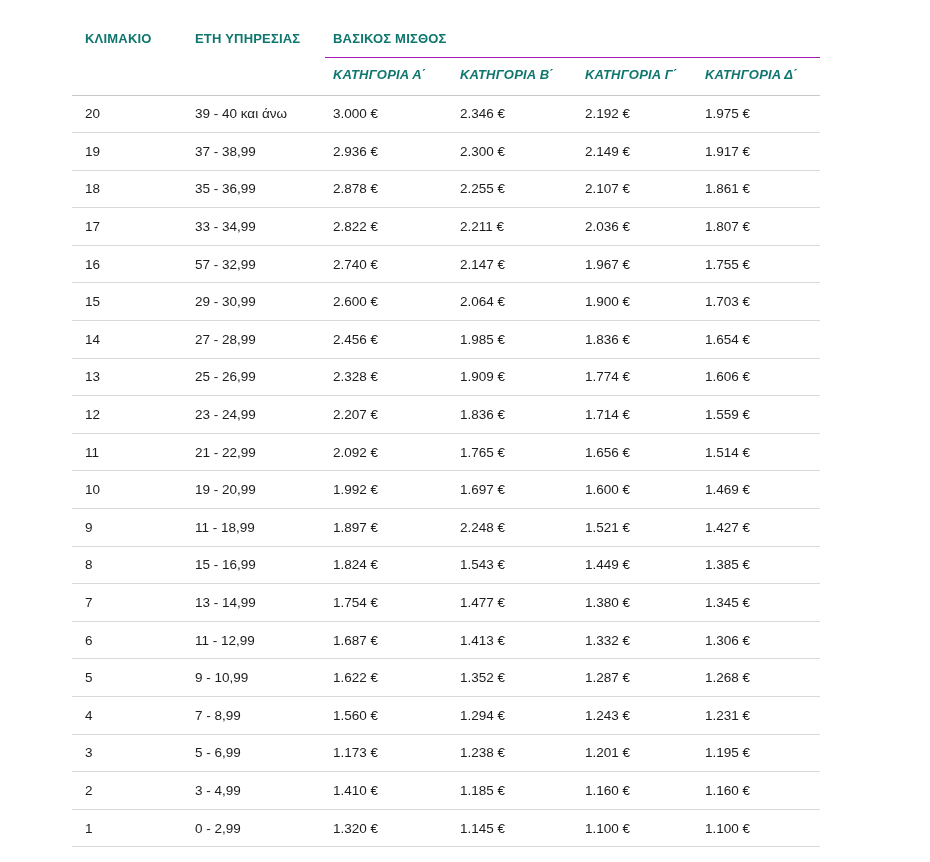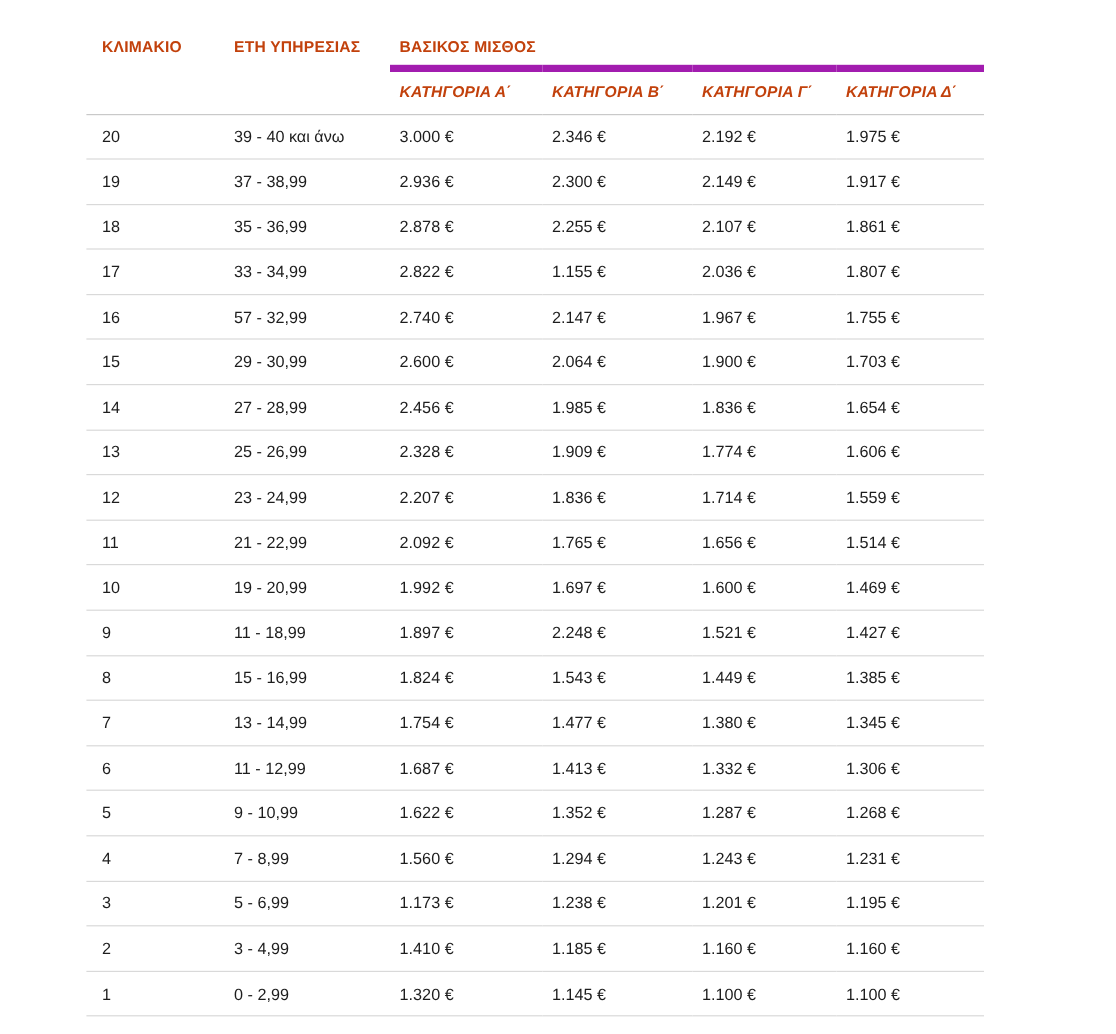--- a/index.html
+++ b/index.html
@@ -24,31 +24,31 @@
   }
   
   th, td { text-align: left; font-weight: 400; padding: 0; }
   .c1 { padding-left: 13px; }
   .c2 { padding-left: 0; }
   .cm { padding-left: 8px; }
 
   thead th {
     font-size: 13px;
     font-weight: 700;
-    color: #c2410c;
+    color: #0f766e;
     letter-spacing: 0.2px;
     vertical-align: top;
     white-space: nowrap;
   }
   tr.head-top { height: 37px; }
   tr.head-top th { padding-top: 11px; }
   tr.head-sub { height: 38px; }
   tr.head-sub th { padding-top: 9px; font-style: italic; }
   th.group {
-    border-bottom: 6px solid #a21caf;
+    border-bottom: 1px solid #a21caf;
   }
   thead { border-bottom: 1px solid #c9c9c9; }
 
   tbody td {
     height: 37.6px;
     font-size: 13.5px;
     color: #1d1d1d;
     border-bottom: 1px solid #d9d9d9;
     vertical-align: middle;
     white-space: nowrap;
@@ -102,21 +102,21 @@
           <td class="c2">35 - 36,99</td>
           <td class="cm">2.878 €</td>
           <td class="cm">2.255 €</td>
           <td class="cm">2.107 €</td>
           <td class="cm">1.861 €</td>
         </tr>
         <tr>
           <td class="c1">17</td>
           <td class="c2">33 - 34,99</td>
           <td class="cm">2.822 €</td>
-          <td class="cm">1.155 €</td>
+          <td class="cm">2.211 €</td>
           <td class="cm">2.036 €</td>
           <td class="cm">1.807 €</td>
         </tr>
         <tr>
           <td class="c1">16</td>
           <td class="c2">57 - 32,99</td>
           <td class="cm">2.740 €</td>
           <td class="cm">2.147 €</td>
           <td class="cm">1.967 €</td>
           <td class="cm">1.755 €</td>

